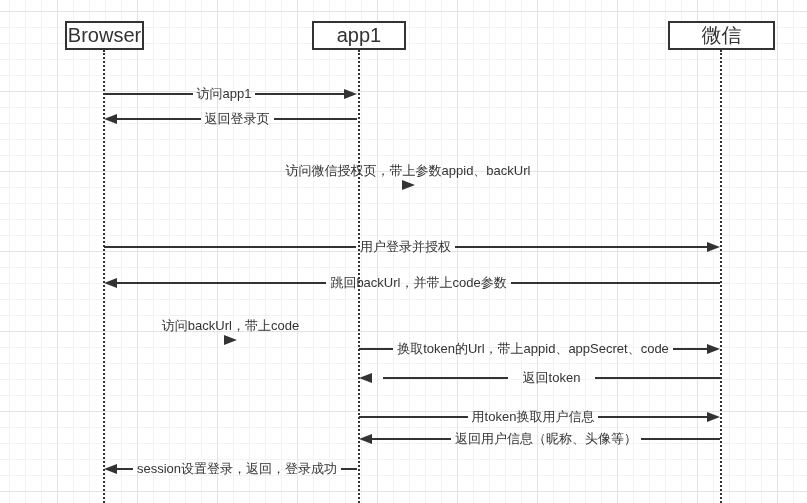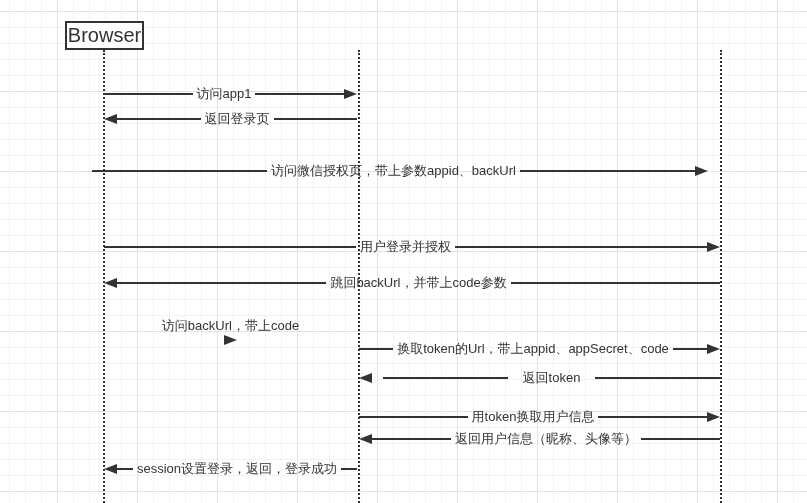--- a/index.html
+++ b/index.html
@@ -68,40 +68,46 @@
   }
 </style>
 </head>
 <body>
 
 <div class="canvas">
 
   <div class="pbox" style="left:65px; top:21px; width:79px; height:29px;">
     <span>Browser</span>
   </div>
+  <div class="pbox" style="left:312px; top:21px; width:94px; height:29px;">
+    <span>app1</span>
+  </div>
+  <div class="pbox" style="left:668px; top:21px; width:107px; height:29px;">
+    <span>微信</span>
+  </div>
 
   <div class="lifeline" style="left:103px; top:50px; height:453px;"></div>
   <div class="lifeline" style="left:358px; top:50px; height:453px;"></div>
   <div class="lifeline" style="left:720px; top:50px; height:453px;"></div>
 
   <div class="msg" style="left:104px; top:85px; width:253px;">
     <span class="seg"></span>
     <span class="lbl">访问app1</span>
     <span class="seg"></span>
     <span class="head-r"></span>
   </div>
 
   <div class="msg" style="left:104px; top:110px; width:253px;">
     <span class="head-l"></span>
     <span class="seg"></span>
     <span class="lbl">返回登录页</span>
     <span class="seg"></span>
   </div>
 
-  <div class="msg" style="left:92px; top:162px; width:616px;">
+  <div class="msg" style="left:100px; top:162px; width:616px;flex-direction:column;">
     <span class="seg"></span>
     <span class="lbl">访问微信授权页，带上参数appid、backUrl</span>
     <span class="seg"></span>
     <span class="head-r"></span>
   </div>
 
 
   <div class="msg" style="left:104px; top:238px; width:616px;">
     <span class="seg"></span>
     <span class="lbl">用户登录并授权</span>

